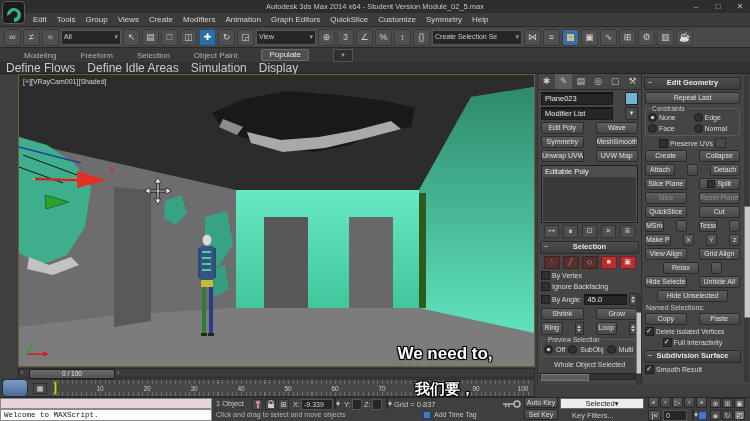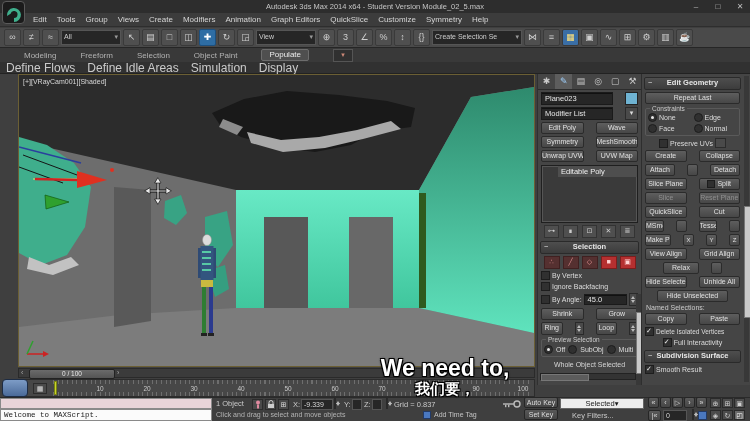--- a/index.html
+++ b/index.html
@@ -32,21 +32,21 @@
   
   .cmd{left:537px;top:74px;width:104px;height:311px;background:#454545;border-left:1px solid #303030;}
   .cmdtabs{display:flex;height:15px;border-bottom:1px solid #2c2c2c;}
   .cmdtabs span{flex:1;text-align:center;font-size:9px;line-height:15px;color:#c9c9c9;}
   .cmdtabs span.active{background:#5d5d5d;color:#9fd1ff;}
   .fld{background:#262626;border:1px solid #1a1a1a;box-shadow:inset 0 1px 0 #111;color:#e4e4e4;font-size:7.5px;line-height:11px;padding:0 3px;}
   .row{display:flex;gap:12px;margin:2px 3px 0;}
   .b{flex:1;background:linear-gradient(#5e5e5e,#474747);border:1px solid #2b2b2b;border-radius:2px;color:#e0e0e0;font-size:7px;text-align:center;padding:1px 0;line-height:8px;white-space:nowrap;overflow:hidden;}
   .b.dis{color:#8f8f8f;}
   .sq{flex:0 0 9px;width:9px;font-size:6px;line-height:8px;}
-  .stack{margin:3px 3px 0;height:56px;background:#3a3a3a;border:1px solid #1f1f1f;box-shadow:inset 0 0 0 1px #555;padding-left:16px;}
+  .stack{margin:3px 3px 0;height:56px;background:#3a3a3a;border:1px solid #1f1f1f;box-shadow:inset 0 0 0 1px #555;}
   .stackitem{height:11px;background:#4e4e4e;color:#f0f0f0;font-size:7.5px;line-height:11px;padding-left:3px;}
   .stackbar{display:flex;gap:4px;justify-content:center;margin-top:2px;}
   .stackbar span{width:13px;height:11px;background:#4f4f4f;border:1px solid #333;color:#ccc;font-size:7px;line-height:10px;text-align:center;}
   .roll{margin:3px 2px 0;height:11px;background:linear-gradient(#4e4e4e,#3c3c3c);border:1px solid #2a2a2a;border-radius:2px;color:#e6e6e6;font-size:7.5px;font-weight:bold;text-align:center;line-height:10px;position:relative;}
   .roll .mn{position:absolute;left:3px;top:0;font-weight:normal;}
   .sob{width:14px;height:11px;border:1px solid #402020;background:#553030;color:#d98c8c;font-size:7px;line-height:10px;text-align:center;}
   .sob.on{background:#b53030;border-color:#7d1d1d;color:#ffd2d2;}
   .cline{display:flex;align-items:center;font-size:7px;color:#dcdcdc;margin:2px 3px 0;gap:2px;}
   .cb{width:7px;height:7px;border:1px solid #1d1d1d;background:#303030;flex:none;position:relative;}
   .cb.on::after{content:"✓";position:absolute;left:0;top:-1px;font-size:7px;color:#e8e8e8;}
@@ -79,21 +79,21 @@
   .sticon{width:11px;height:11px;background:#4a4a4a;border:1px solid #2c2c2c;text-align:center;font-size:7px;line-height:10px;}
   .cfield{height:11px;background:#262626;border:1px solid #555;color:#d8d8d8;font-size:7px;line-height:10px;padding:0 2px;}
   .akbtn{height:11px;background:linear-gradient(#585858,#454545);border:1px solid #262626;border-radius:2px;color:#ddd;font-size:7px;line-height:10px;text-align:center;}
   .seldd{height:11px;background:#ededed;border:1px solid #666;color:#1c1c1c;font-size:7.5px;line-height:10px;padding:0 18px;display:flex;justify-content:center;}
   .pb{width:11px;height:11px;background:linear-gradient(#5a5a5a,#464646);border:1px solid #262626;color:#ddd;font-size:7px;line-height:10px;text-align:center;border-radius:2px;}
   .nav{width:11px;height:10px;background:#4c4c4c;border:1px solid #2a2a2a;color:#cfcfcf;font-size:7px;line-height:9px;text-align:center;}
   .nav.active{background:#6a6a6a;color:#fff;}
   
   .subs{left:145px;width:600px;text-align:center;z-index:60;color:#fff;font-weight:bold;
     text-shadow:-1px -1px 0 #000,1px -1px 0 #000,-1px 1px 0 #000,1px 1px 0 #000,0 0 3px #000;}
-  .sub1{top:355px;font-size:23px;}
+  .sub1{top:344px;font-size:17px;}
   .sub2{top:380px;font-size:15px;}
 </style>
 </head>
 <body>
 
 
 
 
 <div class="abs titlebar">
   <div class="title">Autodesk 3ds Max 2014 x64 - Student Version   Module_02_5.max</div>

